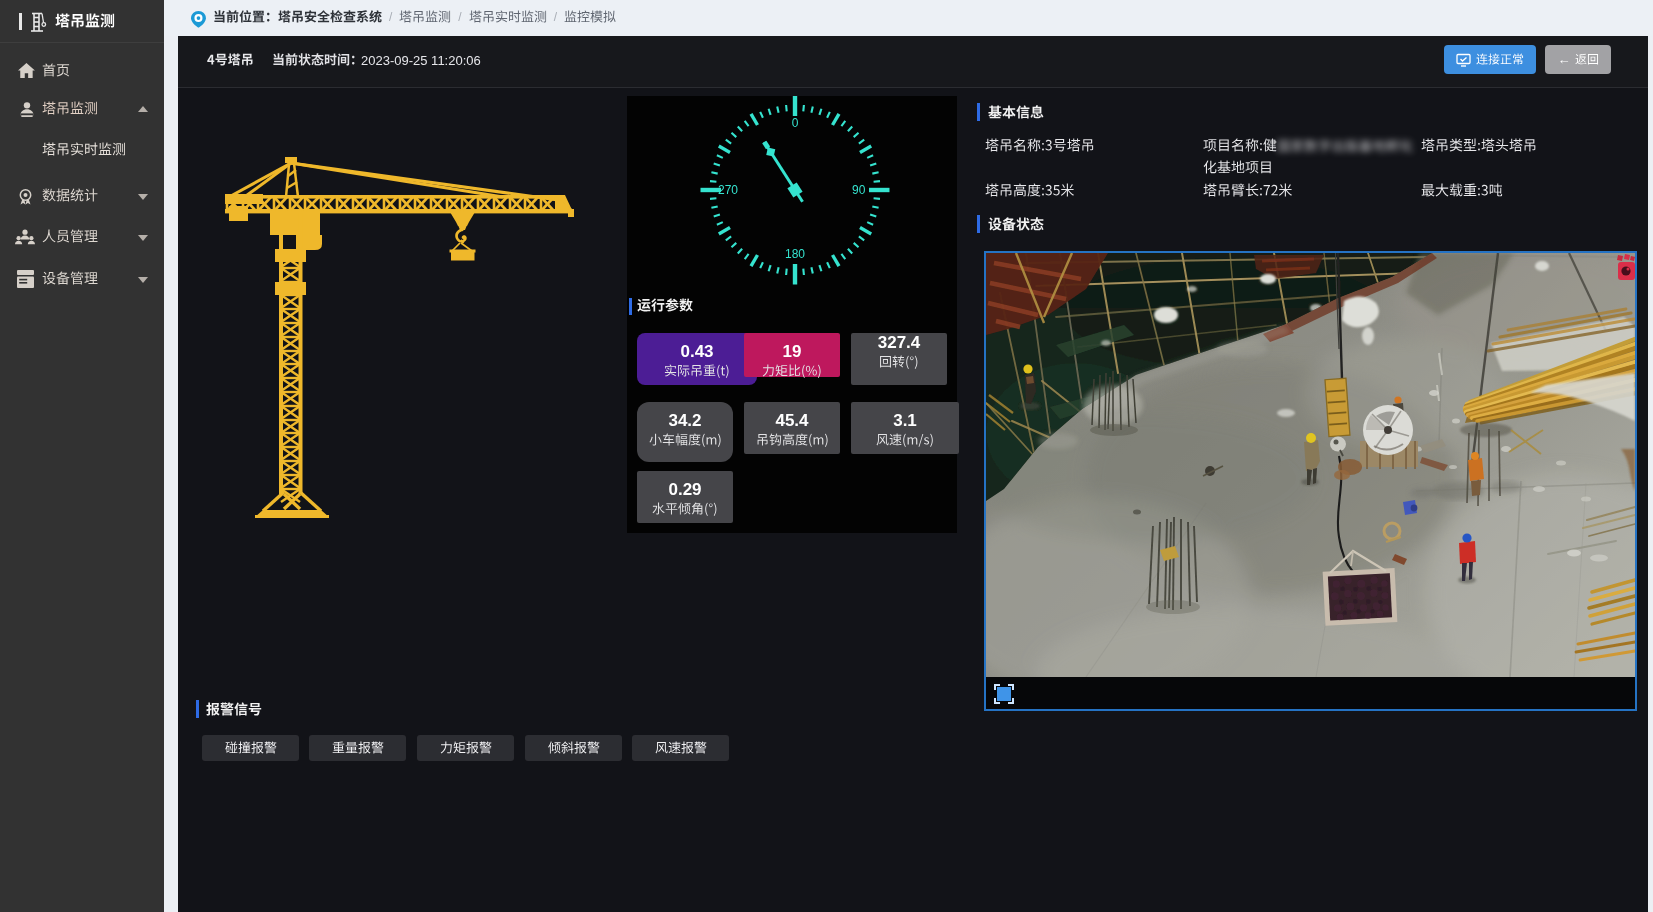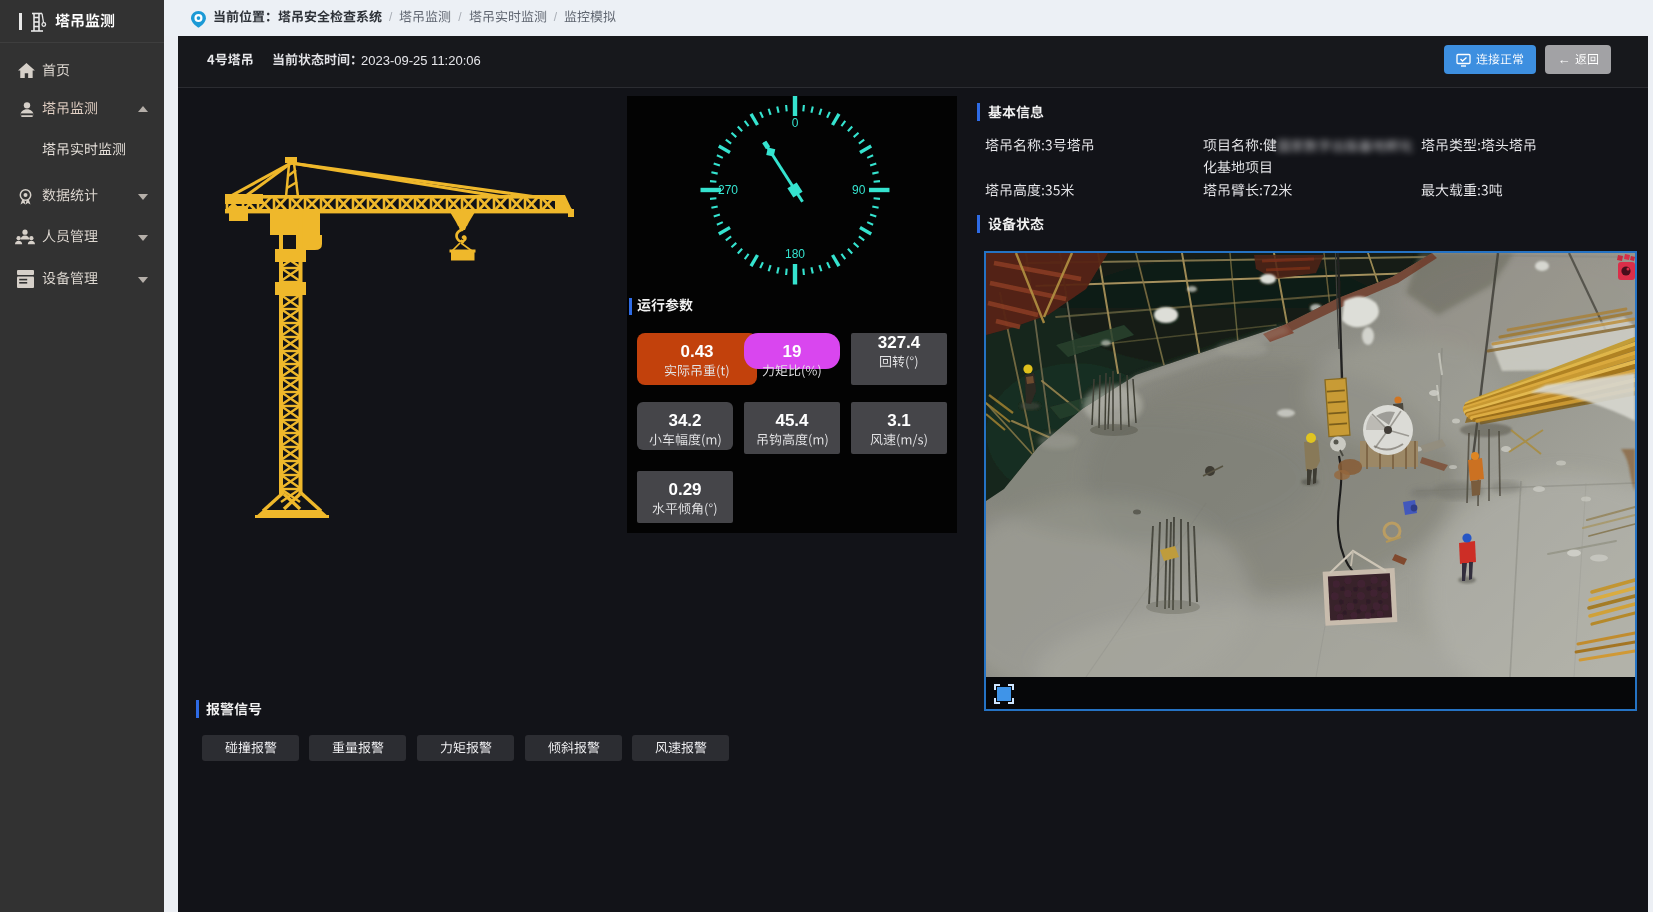--- a/index.html
+++ b/index.html
@@ -447,35 +447,35 @@
         </svg></div>
     <div class="abs" style="left:2px;top:202px;width:3px;height:17px;background:#2e6be5"></div>
     <div class="abs" style="left:10px;top:202px">
         <svg width="56" height="16" style="display:block;overflow:visible;" fill="#f2f2f2">
           <path transform="translate(0.0,12.3) scale(0.01400,-0.01400)" d="M381 799V687H894V799ZM55 737C110 694 191 633 228 596L312 682C271 717 188 774 134 812ZM381 113C418 128 471 134 808 167C822 140 834 115 843 94L951 149C914 224 836 350 780 443L680 397L753 270L510 251C556 315 601 392 636 466H959V578H313V466H490C457 383 413 307 396 284C376 255 359 236 339 231C354 198 374 138 381 113ZM274 507H34V397H157V116C114 95 67 59 24 16L107 -101C149 -42 197 22 228 22C249 22 283 -8 324 -31C394 -71 475 -83 601 -83C710 -83 870 -77 945 -73C946 -38 967 25 981 59C876 44 707 35 605 35C496 35 406 40 340 80C311 96 291 111 274 121Z"></path>
           <path transform="translate(14.0,12.3) scale(0.01400,-0.01400)" d="M447 793V678H935V793ZM254 850C206 780 109 689 26 636C47 612 78 564 93 537C189 604 297 707 370 802ZM404 515V401H700V52C700 37 694 33 676 33C658 32 591 32 534 35C550 0 566 -52 571 -87C660 -87 724 -85 767 -67C811 -49 823 -15 823 49V401H961V515ZM292 632C227 518 117 402 15 331C39 306 80 252 97 227C124 249 151 274 179 301V-91H299V435C339 485 376 537 406 588Z"></path>
           <path transform="translate(28.0,12.3) scale(0.01400,-0.01400)" d="M612 281C529 225 364 183 226 164C251 139 278 101 292 72C444 102 608 153 712 231ZM730 180C620 78 394 32 157 14C179 -14 203 -59 214 -92C475 -61 704 -4 842 129ZM171 574C198 583 231 587 362 593C352 571 342 550 330 530H47V424H254C192 355 114 300 23 262C50 240 95 192 113 168C172 198 226 234 276 278C293 260 308 240 319 225C419 247 545 289 631 340L533 394C485 367 402 342 324 324C354 355 381 388 405 424H601C674 316 783 222 897 168C915 198 951 242 978 265C889 299 803 357 739 424H958V530H467C478 552 488 575 497 599L755 609C777 589 796 570 810 553L912 621C855 684 741 769 654 825L559 765C587 746 617 724 647 701L367 694C421 727 474 764 522 803L414 862C344 793 245 732 213 715C183 698 160 687 136 683C148 652 165 597 171 574Z"></path>
           <path transform="translate(42.0,12.3) scale(0.01400,-0.01400)" d="M424 838C408 800 380 745 358 710L434 676C460 707 492 753 525 798ZM374 238C356 203 332 172 305 145L223 185L253 238ZM80 147C126 129 175 105 223 80C166 45 99 19 26 3C46 -18 69 -60 80 -87C170 -62 251 -26 319 25C348 7 374 -11 395 -27L466 51C446 65 421 80 395 96C446 154 485 226 510 315L445 339L427 335H301L317 374L211 393C204 374 196 355 187 335H60V238H137C118 204 98 173 80 147ZM67 797C91 758 115 706 122 672H43V578H191C145 529 81 485 22 461C44 439 70 400 84 373C134 401 187 442 233 488V399H344V507C382 477 421 444 443 423L506 506C488 519 433 552 387 578H534V672H344V850H233V672H130L213 708C205 744 179 795 153 833ZM612 847C590 667 545 496 465 392C489 375 534 336 551 316C570 343 588 373 604 406C623 330 646 259 675 196C623 112 550 49 449 3C469 -20 501 -70 511 -94C605 -46 678 14 734 89C779 20 835 -38 904 -81C921 -51 956 -8 982 13C906 55 846 118 799 196C847 295 877 413 896 554H959V665H691C703 719 714 774 722 831ZM784 554C774 469 759 393 736 327C709 397 689 473 675 554Z"></path>
         </svg>
       </div>
-    <div class="abs" style="left:10px;top:237px;width:120px;height:52px;background:#c2410c;border-radius:8px">
+    <div class="abs" style="left:10px;top:237px;width:120px;height:52px;background:#4c1d95;border-radius:8px">
 <div style="font-size:17px;font-weight:bold;color:#fff;text-align:center;margin-top:9px;font-family:'Liberation Sans'">0.43</div>
 <div style="display:flex;justify-content:center;margin-top:2px">
           <svg width="66" height="15" style="display:block;overflow:visible;" fill="#e3e3e5">
             <path transform="translate(0.0,11.4) scale(0.01300,-0.01300)" d="M538 107C671 57 804 -12 885 -74L931 -15C848 44 708 113 574 162ZM240 557C294 525 358 475 387 440L435 494C404 530 339 575 285 605ZM140 401C197 370 264 320 296 284L342 341C309 376 241 422 185 451ZM90 726V523H165V656H834V523H912V726H569C554 761 528 810 503 847L429 824C447 794 466 758 480 726ZM71 256V191H432C376 94 273 29 81 -11C97 -28 116 -57 124 -77C349 -25 461 62 518 191H935V256H541C570 353 577 469 581 606H503C499 464 493 349 461 256Z"></path>
             <path transform="translate(13.0,11.4) scale(0.01300,-0.01300)" d="M462 764V693H899V764ZM776 325C823 225 869 95 884 16L954 41C937 120 888 247 840 345ZM488 342C461 236 416 129 361 57C377 49 408 28 421 18C475 94 526 211 556 327ZM86 797V-80H157V729H303C281 662 251 575 222 503C296 423 314 354 314 299C314 269 308 241 292 230C284 224 272 221 260 221C244 219 224 220 200 222C213 203 220 174 220 156C244 155 270 155 290 157C312 160 330 166 345 175C375 196 387 239 387 293C387 355 369 428 294 511C329 591 367 689 397 771L344 800L332 797ZM419 525V454H632V16C632 3 628 -1 614 -1C600 -2 553 -2 501 -1C512 -24 522 -56 525 -78C595 -78 641 -76 670 -64C700 -51 708 -28 708 15V454H953V525Z"></path>
             <path transform="translate(26.0,11.4) scale(0.01300,-0.01300)" d="M261 722H738V557H261ZM121 361V-7H196V290H460V-80H539V290H813V88C813 76 808 72 792 72C777 71 722 70 663 72C673 52 684 25 688 4C767 4 817 4 849 15C880 27 888 48 888 87V361H539V487H820V792H183V487H460V361Z"></path>
             <path transform="translate(39.0,11.4) scale(0.01300,-0.01300)" d="M159 540V229H459V160H127V100H459V13H52V-48H949V13H534V100H886V160H534V229H848V540H534V601H944V663H534V740C651 749 761 761 847 776L807 834C649 806 366 787 133 781C140 766 148 739 149 722C247 724 354 728 459 734V663H58V601H459V540ZM232 360H459V284H232ZM534 360H772V284H534ZM232 486H459V411H232ZM534 486H772V411H534Z"></path>
             <path transform="translate(52.0,11.4) scale(0.01300,-0.01300)" d="M239 -196 295 -171C209 -29 168 141 168 311C168 480 209 649 295 792L239 818C147 668 92 507 92 311C92 114 147 -47 239 -196Z"></path>
             <path transform="translate(56.4,11.4) scale(0.01300,-0.01300)" d="M262 -13C296 -13 332 -3 363 7L345 76C327 68 303 61 283 61C220 61 199 99 199 165V469H347V543H199V696H123L113 543L27 538V469H108V168C108 59 147 -13 262 -13Z"></path>
             <path transform="translate(61.3,11.4) scale(0.01300,-0.01300)" d="M99 -196C191 -47 246 114 246 311C246 507 191 668 99 818L42 792C128 649 171 480 171 311C171 141 128 -29 42 -171Z"></path>
           </svg>
         </div>
       </div>
-      <div class="abs" style="left:117px;top:237px;width:96px;height:36px;background:#d946ef;border-radius:14px">
+      <div class="abs" style="left:117px;top:237px;width:96px;height:44px;background:#be185d;border-radius:2px">
 <div style="font-size:17px;font-weight:bold;color:#fff;text-align:center;margin-top:9px;font-family:'Liberation Sans'">19</div>
 <div style="display:flex;justify-content:center;margin-top:2px">
           <svg width="60" height="15" style="display:block;overflow:visible;" fill="#e3e3e5">
             <path transform="translate(0.0,11.4) scale(0.01300,-0.01300)" d="M410 838V665V622H83V545H406C391 357 325 137 53 -25C72 -38 99 -66 111 -84C402 93 470 337 484 545H827C807 192 785 50 749 16C737 3 724 0 703 0C678 0 614 1 545 7C560 -15 569 -48 571 -70C633 -73 697 -75 731 -72C770 -68 793 -61 817 -31C862 18 882 168 905 582C906 593 907 622 907 622H488V665V838Z"></path>
             <path transform="translate(13.0,11.4) scale(0.01300,-0.01300)" d="M558 488H816V296H558ZM933 788H482V-40H950V33H558V226H887V559H558V714H933ZM140 839C123 715 93 593 43 512C60 503 91 484 104 472C130 517 152 574 170 637H233V478L232 430H61V359H227C214 229 169 87 36 -21C51 -30 79 -58 88 -74C184 4 239 104 269 205C313 149 376 67 402 26L451 87C426 117 324 241 287 279C293 306 297 333 299 359H449V430H304L305 476V637H425V706H188C197 745 205 785 211 826Z"></path>
             <path transform="translate(26.0,11.4) scale(0.01300,-0.01300)" d="M125 -72C148 -55 185 -39 459 50C455 68 453 102 454 126L208 50V456H456V531H208V829H129V69C129 26 105 3 88 -7C101 -22 119 -54 125 -72ZM534 835V87C534 -24 561 -54 657 -54C676 -54 791 -54 811 -54C913 -54 933 15 942 215C921 220 889 235 870 250C863 65 856 18 806 18C780 18 685 18 665 18C620 18 611 28 611 85V377C722 440 841 516 928 590L865 656C804 593 707 516 611 457V835Z"></path>
             <path transform="translate(39.0,11.4) scale(0.01300,-0.01300)" d="M239 -196 295 -171C209 -29 168 141 168 311C168 480 209 649 295 792L239 818C147 668 92 507 92 311C92 114 147 -47 239 -196Z"></path>
             <path transform="translate(43.4,11.4) scale(0.01300,-0.01300)" d="M205 284C306 284 372 369 372 517C372 663 306 746 205 746C105 746 39 663 39 517C39 369 105 284 205 284ZM205 340C147 340 108 400 108 517C108 634 147 690 205 690C263 690 302 634 302 517C302 400 263 340 205 340ZM226 -13H288L693 746H631ZM716 -13C816 -13 882 71 882 219C882 366 816 449 716 449C616 449 550 366 550 219C550 71 616 -13 716 -13ZM716 43C658 43 618 102 618 219C618 336 658 393 716 393C773 393 814 336 814 219C814 102 773 43 716 43Z"></path>
             <path transform="translate(55.4,11.4) scale(0.01300,-0.01300)" d="M99 -196C191 -47 246 114 246 311C246 507 191 668 99 818L42 792C128 649 171 480 171 311C171 141 128 -29 42 -171Z"></path>
           </svg>
@@ -486,21 +486,21 @@
 <div style="display:flex;justify-content:center;margin-top:2px">
           <svg width="40" height="15" style="display:block;overflow:visible;" fill="#e3e3e5">
             <path transform="translate(0.0,11.4) scale(0.01300,-0.01300)" d="M374 500H618V271H374ZM303 568V204H692V568ZM82 799V-79H159V-25H839V-79H919V799ZM159 46V724H839V46Z"></path>
             <path transform="translate(13.0,11.4) scale(0.01300,-0.01300)" d="M81 332C89 340 120 346 154 346H243V201L40 167L56 94L243 130V-76H315V144L450 171L447 236L315 213V346H418V414H315V567H243V414H145C177 484 208 567 234 653H417V723H255C264 757 272 791 280 825L206 840C200 801 192 762 183 723H46V653H165C142 571 118 503 107 478C89 435 75 402 58 398C67 380 77 346 81 332ZM426 535V464H573C552 394 531 329 513 278H801C766 228 723 168 682 115C647 138 612 160 579 179L531 131C633 70 752 -22 810 -81L860 -23C830 6 787 40 738 76C802 158 871 253 921 327L868 353L856 348H616L650 464H959V535H671L703 653H923V723H722L750 830L675 840L646 723H465V653H627L594 535Z"></path>
             <path transform="translate(26.0,11.4) scale(0.01300,-0.01300)" d="M239 -196 295 -171C209 -29 168 141 168 311C168 480 209 649 295 792L239 818C147 668 92 507 92 311C92 114 147 -47 239 -196Z"></path>
             <path transform="translate(30.4,11.4) scale(0.01300,-0.01300)" d="M186 480C260 480 325 536 325 622C325 709 260 765 186 765C111 765 45 709 45 622C45 536 111 480 186 480ZM186 531C136 531 101 569 101 622C101 676 136 715 186 715C235 715 270 676 270 622C270 569 235 531 186 531Z"></path>
             <path transform="translate(35.2,11.4) scale(0.01300,-0.01300)" d="M99 -196C191 -47 246 114 246 311C246 507 191 668 99 818L42 792C128 649 171 480 171 311C171 141 128 -29 42 -171Z"></path>
           </svg>
         </div>
       </div>
-      <div class="abs" style="left:10px;top:306px;width:96px;height:48px;background:#454549;border-radius:6px">
+      <div class="abs" style="left:10px;top:306px;width:96px;height:60px;background:#454549;border-radius:12px">
 <div style="font-size:17px;font-weight:bold;color:#fff;text-align:center;margin-top:9px;font-family:'Liberation Sans'">34.2</div>
 <div style="display:flex;justify-content:center;margin-top:2px">
           <svg width="73" height="15" style="display:block;overflow:visible;" fill="#e3e3e5">
             <path transform="translate(0.0,11.4) scale(0.01300,-0.01300)" d="M464 826V24C464 4 456 -2 436 -3C415 -4 343 -5 270 -2C282 -23 296 -59 301 -80C395 -81 457 -79 494 -66C530 -54 545 -31 545 24V826ZM705 571C791 427 872 240 895 121L976 154C950 274 865 458 777 598ZM202 591C177 457 121 284 32 178C53 169 86 151 103 138C194 249 253 430 286 577Z"></path>
             <path transform="translate(13.0,11.4) scale(0.01300,-0.01300)" d="M168 321C178 330 216 336 276 336H507V184H61V110H507V-80H586V110H942V184H586V336H858V407H586V560H507V407H250C292 470 336 543 376 622H924V695H412C432 737 451 779 468 822L383 845C366 795 345 743 323 695H77V622H289C255 554 225 500 210 478C182 434 162 404 140 398C150 377 164 338 168 321Z"></path>
             <path transform="translate(26.0,11.4) scale(0.01300,-0.01300)" d="M431 788V725H952V788ZM548 595H831V479H548ZM482 654V420H898V654ZM66 650V126H124V583H197V-80H262V583H340V211C340 203 338 201 331 200C323 200 305 200 280 201C290 183 299 154 301 136C335 136 358 137 376 149C393 161 397 182 397 209V650H262V839H197V650ZM505 118H648V15H505ZM869 118V15H713V118ZM505 179V282H648V179ZM869 179H713V282H869ZM437 343V-80H505V-46H869V-77H939V343Z"></path>
             <path transform="translate(39.0,11.4) scale(0.01300,-0.01300)" d="M386 644V557H225V495H386V329H775V495H937V557H775V644H701V557H458V644ZM701 495V389H458V495ZM757 203C713 151 651 110 579 78C508 111 450 153 408 203ZM239 265V203H369L335 189C376 133 431 86 497 47C403 17 298 -1 192 -10C203 -27 217 -56 222 -74C347 -60 469 -35 576 7C675 -37 792 -65 918 -80C927 -61 946 -31 962 -15C852 -5 749 15 660 46C748 93 821 157 867 243L820 268L807 265ZM473 827C487 801 502 769 513 741H126V468C126 319 119 105 37 -46C56 -52 89 -68 104 -80C188 78 201 309 201 469V670H948V741H598C586 773 566 813 548 845Z"></path>
             <path transform="translate(52.0,11.4) scale(0.01300,-0.01300)" d="M239 -196 295 -171C209 -29 168 141 168 311C168 480 209 649 295 792L239 818C147 668 92 507 92 311C92 114 147 -47 239 -196Z"></path>
             <path transform="translate(56.4,11.4) scale(0.01300,-0.01300)" d="M92 0H184V394C233 450 279 477 320 477C389 477 421 434 421 332V0H512V394C563 450 607 477 649 477C718 477 750 434 750 332V0H841V344C841 482 788 557 677 557C610 557 554 514 497 453C475 517 431 557 347 557C282 557 226 516 178 464H176L167 543H92Z"></path>
             <path transform="translate(68.4,11.4) scale(0.01300,-0.01300)" d="M99 -196C191 -47 246 114 246 311C246 507 191 668 99 818L42 792C128 649 171 480 171 311C171 141 128 -29 42 -171Z"></path>
@@ -514,21 +514,21 @@
             <path transform="translate(0.0,11.4) scale(0.01300,-0.01300)" d="M261 722H738V557H261ZM121 361V-7H196V290H460V-80H539V290H813V88C813 76 808 72 792 72C777 71 722 70 663 72C673 52 684 25 688 4C767 4 817 4 849 15C880 27 888 48 888 87V361H539V487H820V792H183V487H460V361Z"></path>
             <path transform="translate(13.0,11.4) scale(0.01300,-0.01300)" d="M559 840C524 713 466 587 394 505C411 494 441 470 453 459C488 501 521 554 550 613H857C845 196 832 43 803 9C793 -5 783 -8 766 -7C745 -7 697 -7 644 -3C657 -23 666 -56 667 -77C716 -80 765 -81 795 -77C827 -73 847 -65 868 -36C904 11 916 168 929 643C930 653 930 682 930 682H582C601 727 618 775 632 823ZM658 387C675 349 692 305 706 262L535 230C580 315 623 420 654 522L580 543C554 426 499 298 481 266C465 233 451 209 435 205C444 186 455 152 459 137C477 148 508 157 725 202C733 175 739 150 743 129L805 154C791 217 752 324 716 406ZM179 837C149 744 95 654 35 595C47 579 67 541 74 525C109 560 142 605 171 654H417V726H209C224 756 236 787 247 818ZM194 -73C211 -56 239 -40 427 58C422 73 417 102 415 122L272 53V275H409V344H272V479H381V547H111V479H201V344H59V275H201V56C201 17 179 0 163 -8C174 -24 189 -55 194 -73Z"></path>
             <path transform="translate(26.0,11.4) scale(0.01300,-0.01300)" d="M286 559H719V468H286ZM211 614V413H797V614ZM441 826 470 736H59V670H937V736H553C542 768 527 810 513 843ZM96 357V-79H168V294H830V-1C830 -12 825 -16 813 -16C801 -16 754 -17 711 -15C720 -31 731 -54 735 -72C799 -72 842 -72 869 -63C896 -53 905 -37 905 0V357ZM281 235V-21H352V29H706V235ZM352 179H638V85H352Z"></path>
             <path transform="translate(39.0,11.4) scale(0.01300,-0.01300)" d="M386 644V557H225V495H386V329H775V495H937V557H775V644H701V557H458V644ZM701 495V389H458V495ZM757 203C713 151 651 110 579 78C508 111 450 153 408 203ZM239 265V203H369L335 189C376 133 431 86 497 47C403 17 298 -1 192 -10C203 -27 217 -56 222 -74C347 -60 469 -35 576 7C675 -37 792 -65 918 -80C927 -61 946 -31 962 -15C852 -5 749 15 660 46C748 93 821 157 867 243L820 268L807 265ZM473 827C487 801 502 769 513 741H126V468C126 319 119 105 37 -46C56 -52 89 -68 104 -80C188 78 201 309 201 469V670H948V741H598C586 773 566 813 548 845Z"></path>
             <path transform="translate(52.0,11.4) scale(0.01300,-0.01300)" d="M239 -196 295 -171C209 -29 168 141 168 311C168 480 209 649 295 792L239 818C147 668 92 507 92 311C92 114 147 -47 239 -196Z"></path>
             <path transform="translate(56.4,11.4) scale(0.01300,-0.01300)" d="M92 0H184V394C233 450 279 477 320 477C389 477 421 434 421 332V0H512V394C563 450 607 477 649 477C718 477 750 434 750 332V0H841V344C841 482 788 557 677 557C610 557 554 514 497 453C475 517 431 557 347 557C282 557 226 516 178 464H176L167 543H92Z"></path>
             <path transform="translate(68.4,11.4) scale(0.01300,-0.01300)" d="M99 -196C191 -47 246 114 246 311C246 507 191 668 99 818L42 792C128 649 171 480 171 311C171 141 128 -29 42 -171Z"></path>
           </svg>
         </div>
       </div>
-      <div class="abs" style="left:224px;top:306px;width:96px;height:52px;background:#454549;border-radius:2px">
+      <div class="abs" style="left:224px;top:306px;width:108px;height:52px;background:#454549;border-radius:2px">
 <div style="font-size:17px;font-weight:bold;color:#fff;text-align:center;margin-top:9px;font-family:'Liberation Sans'">3.1</div>
 <div style="display:flex;justify-content:center;margin-top:2px">
           <svg width="58" height="15" style="display:block;overflow:visible;" fill="#e3e3e5">
             <path transform="translate(0.0,11.4) scale(0.01300,-0.01300)" d="M159 792V495C159 337 149 120 40 -31C57 -40 89 -67 102 -81C218 79 236 327 236 495V720H760C762 199 762 -70 893 -70C948 -70 964 -26 971 107C957 118 935 142 922 159C920 77 914 8 899 8C832 8 832 320 835 792ZM610 649C584 569 549 487 507 411C453 480 396 548 344 608L282 575C342 505 407 424 467 343C401 238 323 148 239 92C257 78 282 52 296 34C376 93 450 180 513 280C576 193 631 111 665 48L735 88C694 160 628 254 554 350C603 438 644 533 676 630Z"></path>
             <path transform="translate(13.0,11.4) scale(0.01300,-0.01300)" d="M68 760C124 708 192 634 223 587L283 632C250 679 181 750 125 799ZM266 483H48V413H194V100C148 84 95 42 42 -9L89 -72C142 -10 194 43 231 43C254 43 285 14 327 -11C397 -50 482 -61 600 -61C695 -61 869 -55 941 -50C942 -29 954 5 962 24C865 14 717 7 602 7C494 7 408 13 344 50C309 69 286 87 266 97ZM428 528H587V400H428ZM660 528H827V400H660ZM587 839V736H318V671H587V588H358V340H554C496 255 398 174 306 135C322 121 344 96 355 78C437 121 525 198 587 283V49H660V281C744 220 833 147 880 95L928 145C875 201 773 279 684 340H899V588H660V671H945V736H660V839Z"></path>
             <path transform="translate(26.0,11.4) scale(0.01300,-0.01300)" d="M239 -196 295 -171C209 -29 168 141 168 311C168 480 209 649 295 792L239 818C147 668 92 507 92 311C92 114 147 -47 239 -196Z"></path>
             <path transform="translate(30.4,11.4) scale(0.01300,-0.01300)" d="M92 0H184V394C233 450 279 477 320 477C389 477 421 434 421 332V0H512V394C563 450 607 477 649 477C718 477 750 434 750 332V0H841V344C841 482 788 557 677 557C610 557 554 514 497 453C475 517 431 557 347 557C282 557 226 516 178 464H176L167 543H92Z"></path>
             <path transform="translate(42.4,11.4) scale(0.01300,-0.01300)" d="M11 -179H78L377 794H311Z"></path>
             <path transform="translate(47.5,11.4) scale(0.01300,-0.01300)" d="M234 -13C362 -13 431 60 431 148C431 251 345 283 266 313C205 336 149 356 149 407C149 450 181 486 250 486C298 486 336 465 373 438L417 495C376 529 316 557 249 557C130 557 62 489 62 403C62 310 144 274 220 246C280 224 344 198 344 143C344 96 309 58 237 58C172 58 124 84 76 123L32 62C83 19 157 -13 234 -13Z"></path>
             <path transform="translate(53.6,11.4) scale(0.01300,-0.01300)" d="M99 -196C191 -47 246 114 246 311C246 507 191 668 99 818L42 792C128 649 171 480 171 311C171 141 128 -29 42 -171Z"></path>

